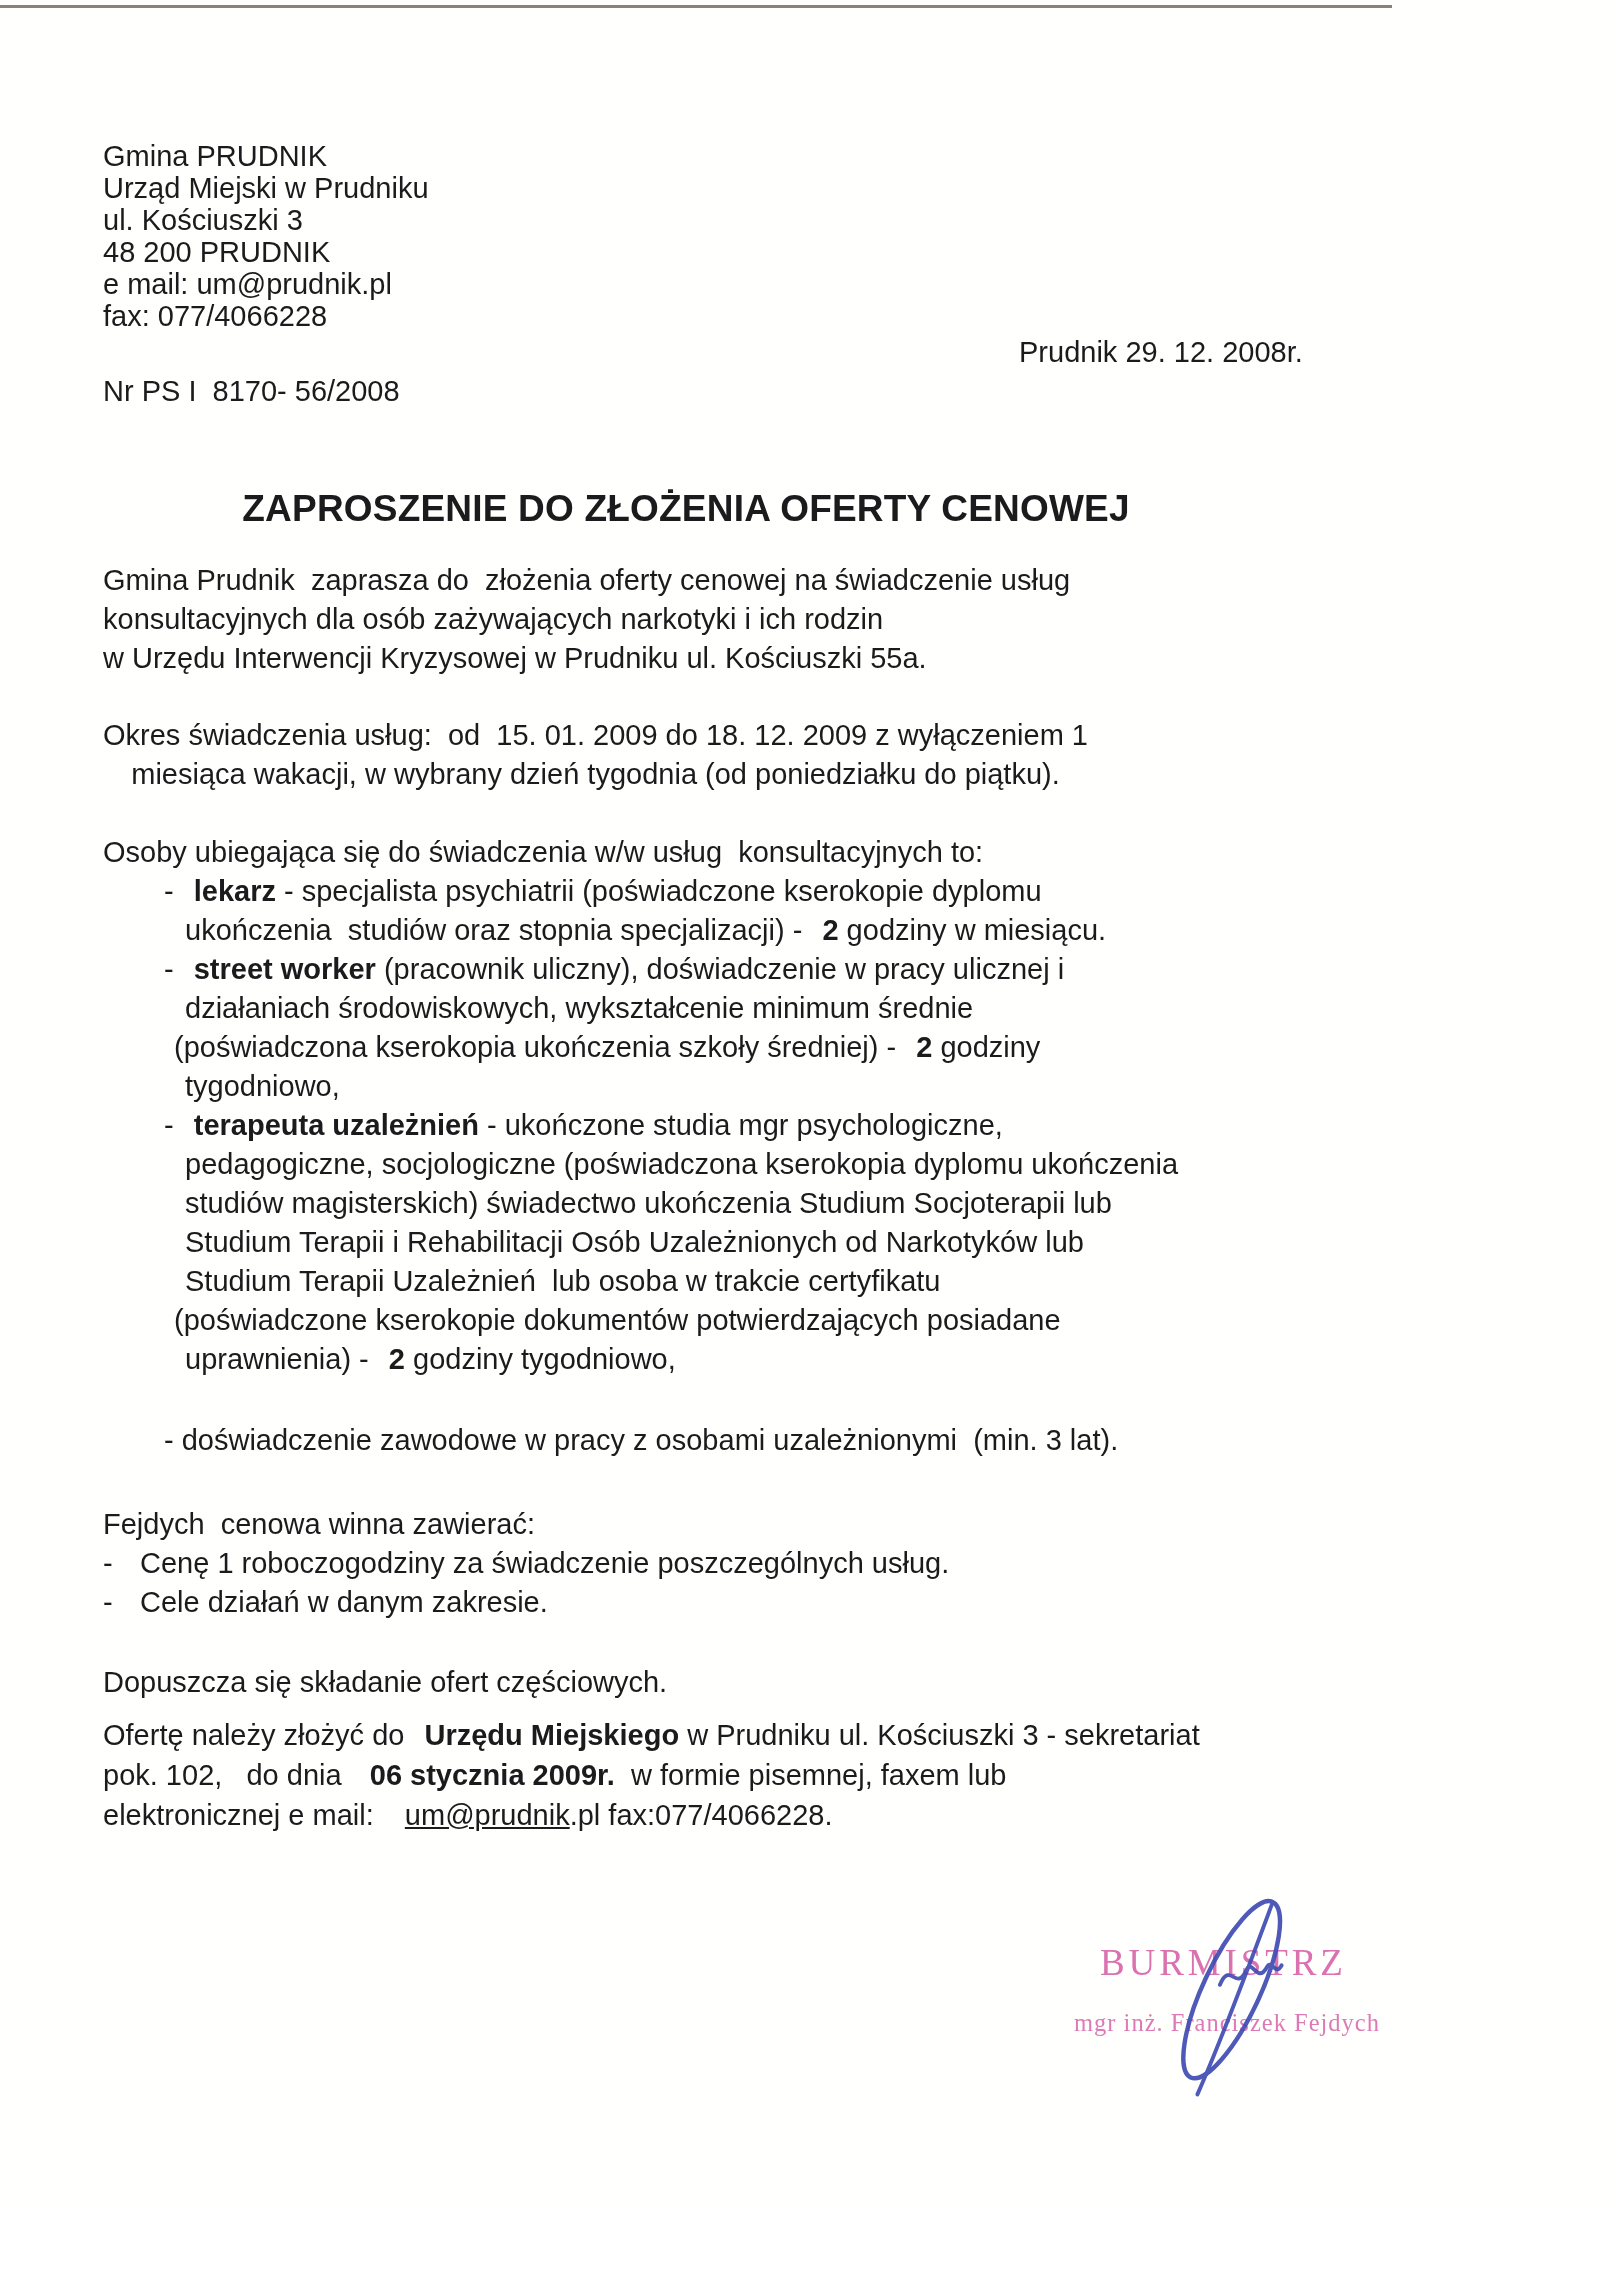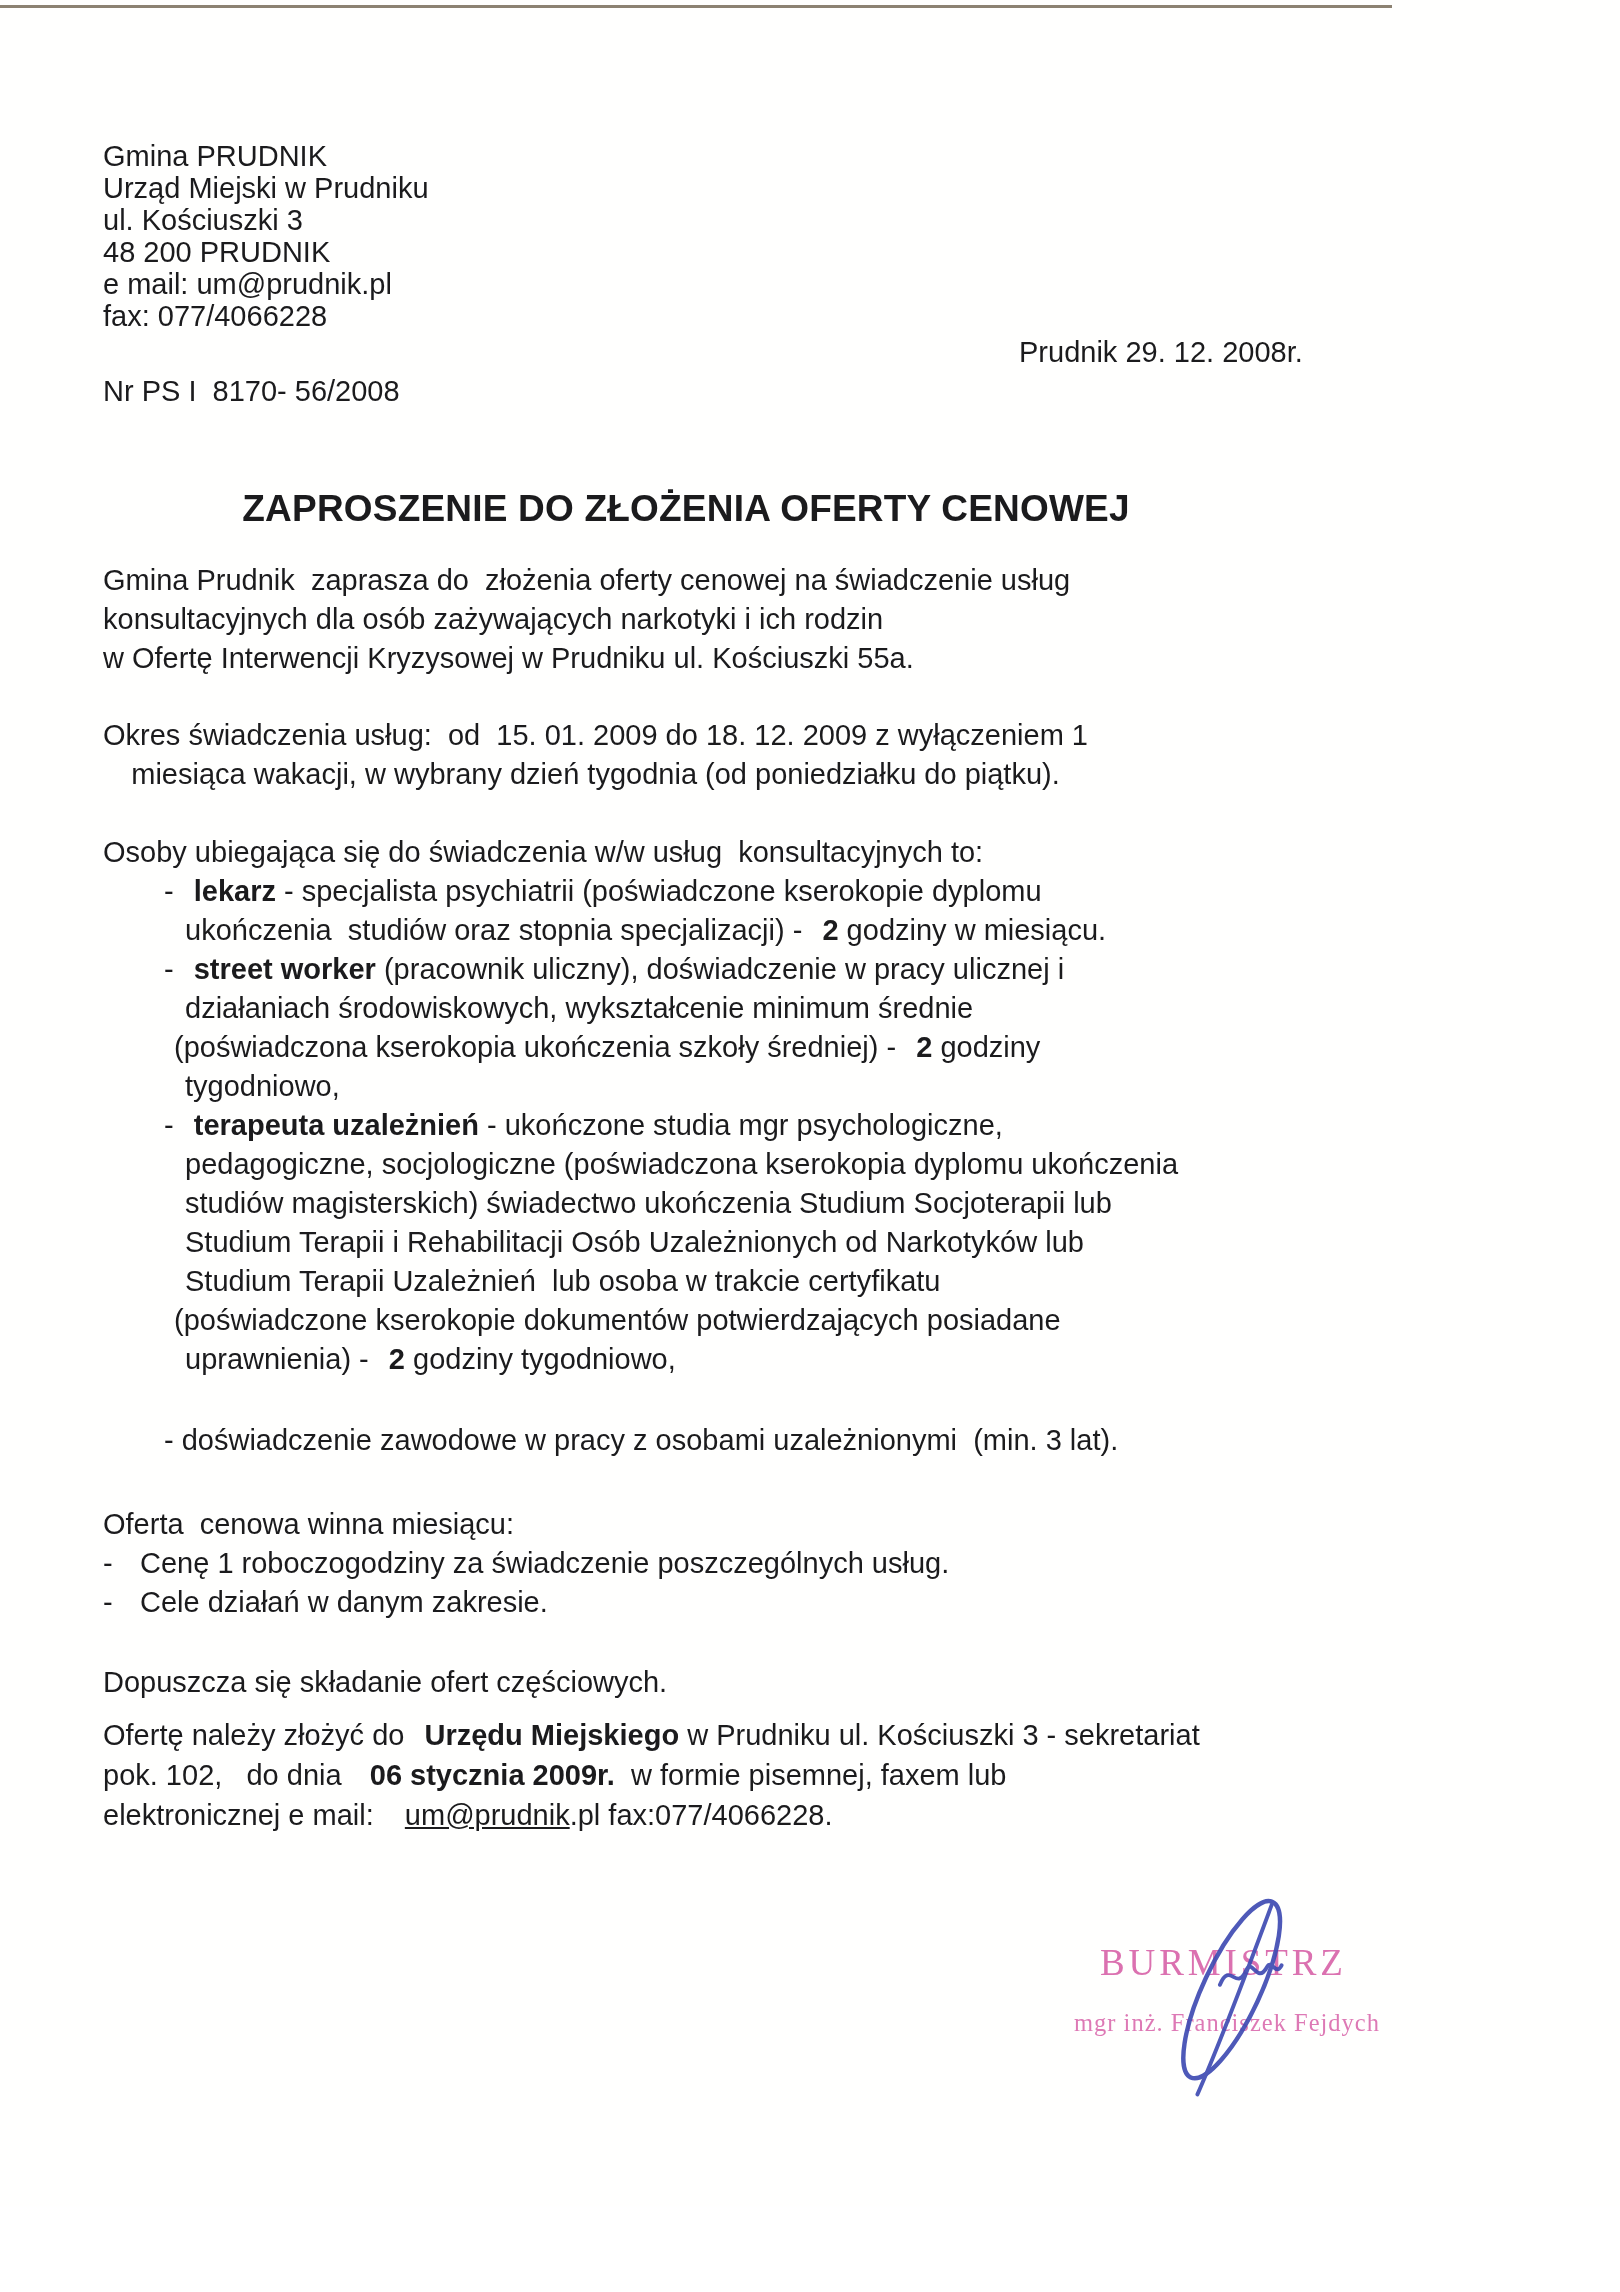--- a/index.html
+++ b/index.html
@@ -74,21 +74,21 @@
   </div>
 
   <div class="date">Prudnik 29. 12. 2008r.</div>
   <div class="ref">Nr PS I  8170- 56/2008</div>
 
   <h1 class="title">ZAPROSZENIE DO ZŁOŻENIA OFERTY CENOWEJ</h1>
 
   <div class="intro">
     <div class="ln">Gmina Prudnik  zaprasza do  złożenia oferty cenowej na świadczenie usług</div>
     <div class="ln">konsultacyjnych dla osób zażywających narkotyki i ich rodzin</div>
-    <div class="ln">w Ofertę Interwencji Kryzysowej w Prudniku ul. Kościuszki 55a.</div>
+    <div class="ln">w Urzędu Interwencji Kryzysowej w Prudniku ul. Kościuszki 55a.</div>
   </div>
 
   <div class="period">
     <div class="ln">Okres świadczenia usług:  od  15. 01. 2009 do 18. 12. 2009 z wyłączeniem 1</div>
     <div class="ln">miesiąca wakacji, w wybrany dzień tygodnia (od poniedziałku do piątku).</div>
   </div>
 
   <div class="persons">
     <div class="ln">Osoby ubiegająca się do świadczenia w/w usług  konsultacyjnych to:</div>
 
@@ -105,21 +105,21 @@
     <div class="ln i2">studiów magisterskich) świadectwo ukończenia Studium Socjoterapii lub</div>
     <div class="ln i2">Studium Terapii i Rehabilitacji Osób Uzależnionych od Narkotyków lub</div>
     <div class="ln i2">Studium Terapii Uzależnień  lub osoba w trakcie certyfikatu</div>
     <div class="ln i3">(poświadczone kserokopie dokumentów potwierdzających posiadane</div>
     <div class="ln i2"><span>uprawnienia) - </span><span class="b">2</span><span> godziny tygodniowo,</span></div>
   </div>
 
   <div class="ln exp">- doświadczenie zawodowe w pracy z osobami uzależnionymi  (min. 3 lat).</div>
 
   <div class="offer">
-    <div class="ln">Oferta  cenowa winna miesiącu:</div>
+    <div class="ln">Fejdych  cenowa winna zawierać:</div>
     <div class="ln"><span class="marker">-</span><span>Cenę 1 roboczogodziny za świadczenie poszczególnych usług.</span></div>
     <div class="ln"><span class="marker">-</span><span>Cele działań w danym zakresie.</span></div>
   </div>
 
   <div class="ln partial">Dopuszcza się składanie ofert częściowych.</div>
 
   <div class="submit">
     <div class="ln"><span>Ofertę należy złożyć do </span><span class="b">Urzędu Miejskiego</span><span> w Prudniku ul. Kościuszki 3 - sekretariat</span></div>
     <div class="ln"><span>pok. 102,   do dnia  </span><span class="b">06 stycznia 2009r.</span><span>  w formie pisemnej, faxem lub</span></div>
     <div class="ln"><span>elektronicznej e mail: </span><span class="u">um@prudnik</span><span>.pl fax:077/4066228.</span></div>

